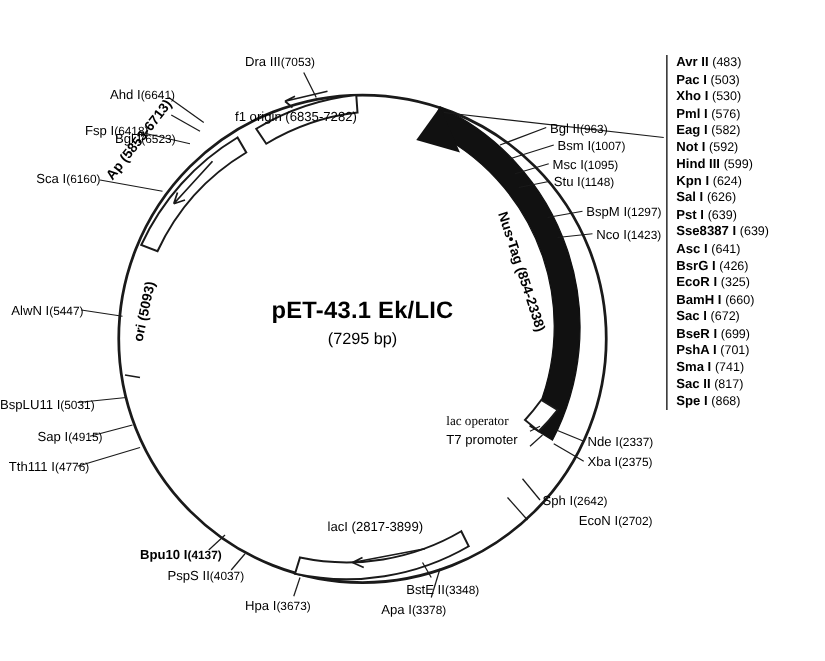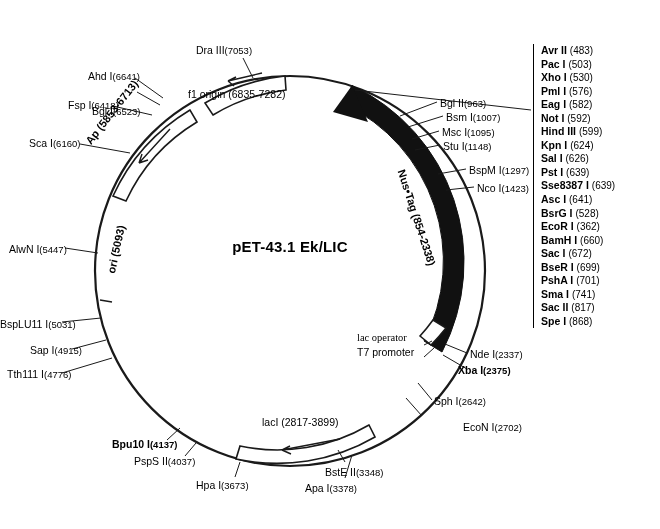--- a/index.html
+++ b/index.html
@@ -51,21 +51,21 @@
     font-size: 10px;
   }
   .center-title {
     position: absolute;
     left: 170px;
     top: 238px;
     width: 240px;
     text-align: center;
   }
   .center-title .name {
-    font-size: 15px;
+    font-size: 19px;
     font-weight: bold;
     letter-spacing: 0.2px;
   }
   .center-title .bp {
     font-size: 13px;
     margin-top: 3px;
   }
   .feat {
     position: absolute;
     font-size: 10.5px;
@@ -138,20 +138,21 @@
 
     <line x1="424" y1="345" x2="432" y2="341"></line>
     <line x1="424" y1="357" x2="434" y2="348"></line>
   </g>
 
   <line x1="531" y1="110" x2="355" y2="90" stroke="#1a1a1a" stroke-width="1"></line>
 </svg>
 
 <div class="center-title">
   <div class="name">pET-43.1 Ek/LIC</div>
+  <div class="bp">(7295 bp)</div>
 </div>
 
 <div class="feat" style="left:188px; top:88px;">f1 origin (6835-7282)</div>
 <div class="vert" style="left:83px; top:139px; transform: rotate(-52deg);">Ap (5853-6713)</div>
 <div class="vert" style="left:105px; top:272px; transform: rotate(-78deg);">ori (5093)</div>
 <div class="feat" style="left:262px; top:416px;">lacI (2817-3899)</div>
 <div class="vert" style="left:407px; top:168px; transform: rotate(72deg);">Nus•Tag (854-2338)</div>
 <div class="feat" style="left:357px; top:332px;font-family:Liberation Serif, serif;">lac operator</div>
 <div class="feat" style="left:357px; top:346px;">T7 promoter</div>
 
@@ -212,45 +213,45 @@
 </div>
 <div class="lbl" style="left:469px; top:164px;">
   <span>BspM I</span><span class="paren">(1297)</span>
 </div>
 <div class="lbl" style="left:477px; top:182px;">
   <span>Nco I</span><span class="paren">(1423)</span>
 </div>
 <div class="lbl" style="left:470px; top:348px;">
   <span>Nde I</span><span class="paren">(2337)</span>
 </div>
-<div class="lbl" style="left:458px; top:364px;font-weight:bold;">
+<div class="lbl" style="left:470px; top:364px;">
   <span>Xba I</span><span class="paren">(2375)</span>
 </div>
 <div class="lbl" style="left:434px; top:395px;">
   <span>Sph I</span><span class="paren">(2642)</span>
 </div>
-<div class="lbl" style="left:424px; top:421px;padding-left:39px;">
+<div class="lbl" style="left:424px; top:411px;padding-left:39px;">
   <span>EcoN I</span><span class="paren">(2702)</span>
 </div>
 
 <div class="rlist">
   <div class="row"><b>Avr II</b> <span class="sz">(483)</span></div>
   <div class="row"><b>Pac I</b> <span class="sz">(503)</span></div>
   <div class="row"><b>Xho I</b> <span class="sz">(530)</span></div>
   <div class="row"><b>Pml I</b> <span class="sz">(576)</span></div>
   <div class="row"><b>Eag I</b> <span class="sz">(582)</span></div>
   <div class="row"><b>Not I</b> <span class="sz">(592)</span></div>
   <div class="row"><b>Hind III</b> <span class="sz">(599)</span></div>
   <div class="row"><b>Kpn I</b> <span class="sz">(624)</span></div>
   <div class="row"><b>Sal I</b> <span class="sz">(626)</span></div>
   <div class="row"><b>Pst I</b> <span class="sz">(639)</span></div>
   <div class="row"><b>Sse8387 I</b> <span class="sz">(639)</span></div>
   <div class="row"><b>Asc I</b> <span class="sz">(641)</span></div>
-  <div class="row"><b>BsrG I</b> <span class="sz">(528)</span></div>
-  <div class="row"><b>EcoR I</b> <span class="sz">(362)</span></div>
+  <div class="row"><b>BsrG I</b> <span class="sz">(426)</span></div>
+  <div class="row"><b>EcoR I</b> <span class="sz">(325)</span></div>
   <div class="row"><b>BamH I</b> <span class="sz">(660)</span></div>
   <div class="row"><b>Sac I</b> <span class="sz">(672)</span></div>
   <div class="row"><b>BseR I</b> <span class="sz">(699)</span></div>
   <div class="row"><b>PshA I</b> <span class="sz">(701)</span></div>
   <div class="row"><b>Sma I</b> <span class="sz">(741)</span></div>
   <div class="row"><b>Sac II</b> <span class="sz">(817)</span></div>
   <div class="row"><b>Spe I</b> <span class="sz">(868)</span></div>
 </div>
 
 </body></html>

